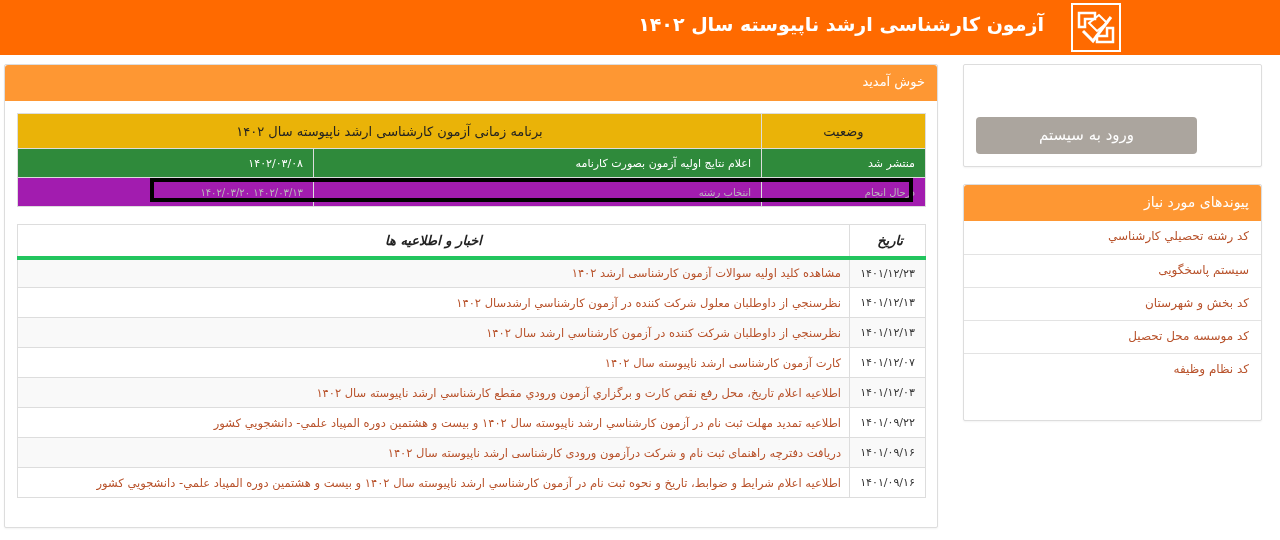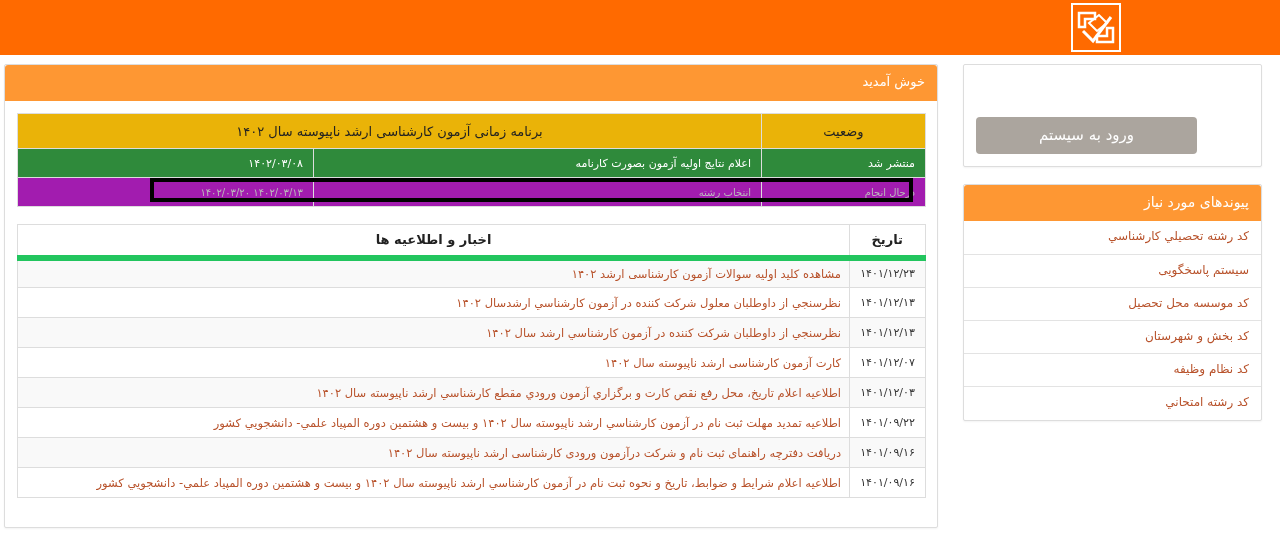--- a/index.html
+++ b/index.html
@@ -31,40 +31,41 @@
   #schedule th.status-h { width: 164px; }
   #schedule tr.published td { background: #2f8a3b; color: #fff; height: 29px; font-size: 11px; padding: 0 10px; }
   #schedule tr.pending td { background: #a21caf; color: #bbb; height: 29px; font-size: 10px; padding: 0 10px; }
   .c { text-align: right; }
   .r { text-align: right; }
   #schedule th.title-h { text-align: center; }
 
   .highlight-box { position: absolute; left: 145px; top: 113px; width: 763px; height: 24px; border: 4px solid #000; pointer-events: none; }
 
   #news { left: 12px; top: 159px; width: 909px; }
-  #news th { height: 33px; font-size: 13px; font-weight: bold; color: #222; background: #fff; border-bottom: 6px solid #22c55e; }
+  #news th { height: 33px; font-size: 13px; font-weight: bold; color: #222; background: #fff; border-bottom: 4px solid #22c55e; font-style: italic; }
   #news th.date-h { width: 76px; text-align: right; padding-right: 22px; }
   #news th.news-h { text-align: center; }
   #news td { height: 30px; padding: 0 8px; }
   #news td.date { font-size: 11px; color: #333; text-align: center; }
   #news td.title { color: #b8522b; font-size: 11.5px; text-align: right; cursor: pointer; }
   #news tr.odd td { background: #f9f9f9; }
 </style>
 </head>
 <body>
 
 <div class="topbar">
   <div class="logo">
     <svg width="46" height="45" viewBox="0 0 46 45">
       <path d="M6 8 L22 8 L22 14 L12 14 L12 22 L6 22 Z" fill="none" stroke="#fff" stroke-width="2.5"></path>
       <path d="M40 37 L24 37 L24 31 L34 31 L34 23 L40 23 Z" fill="none" stroke="#fff" stroke-width="2.5"></path>
       <path d="M10 26 L20 36 L38 12" fill="none" stroke="#fff" stroke-width="3"></path>
       <path d="M16 18 L26 10 L34 18 L24 26 Z" fill="none" stroke="#fff" stroke-width="2"></path>
     </svg>
   </div>
+  <div class="site-title">آزمون کارشناسی ارشد ناپیوسته سال ۱۴۰۲</div>
 </div>
 
 <div class="panel" id="main-panel">
   <div class="panel-head">خوش آمدید</div>
 
   <table id="schedule">
     <tbody>
         <tr>
       <th class="status-h">وضعیت</th>
       <th class="title-h" colspan="2">برنامه زمانی آزمون کارشناسی ارشد ناپیوسته سال ۱۴۰۲</th>
@@ -127,18 +128,17 @@
 
 <div class="panel" id="applicant-panel">
   <div class="login-btn">ورود به سیستم</div>
 </div>
 
 <div class="panel" id="links-panel">
   <div class="panel-head" style="font-size:14px">پیوندهای مورد نیاز</div>
   <ul class="link-list">
     <li>كد رشته تحصيلي كارشناسي</li>
     <li>سیستم پاسخگویی</li>
+    <li>کد بخش و شهرستان</li>
     <li>کد موسسه محل تحصیل</li>
-    <li>کد بخش و شهرستان</li>
     <li>کد نظام وظیفه</li>
-    <li>كد رشته امتحاني</li>
   </ul>
 </div>
 
 </body></html>

